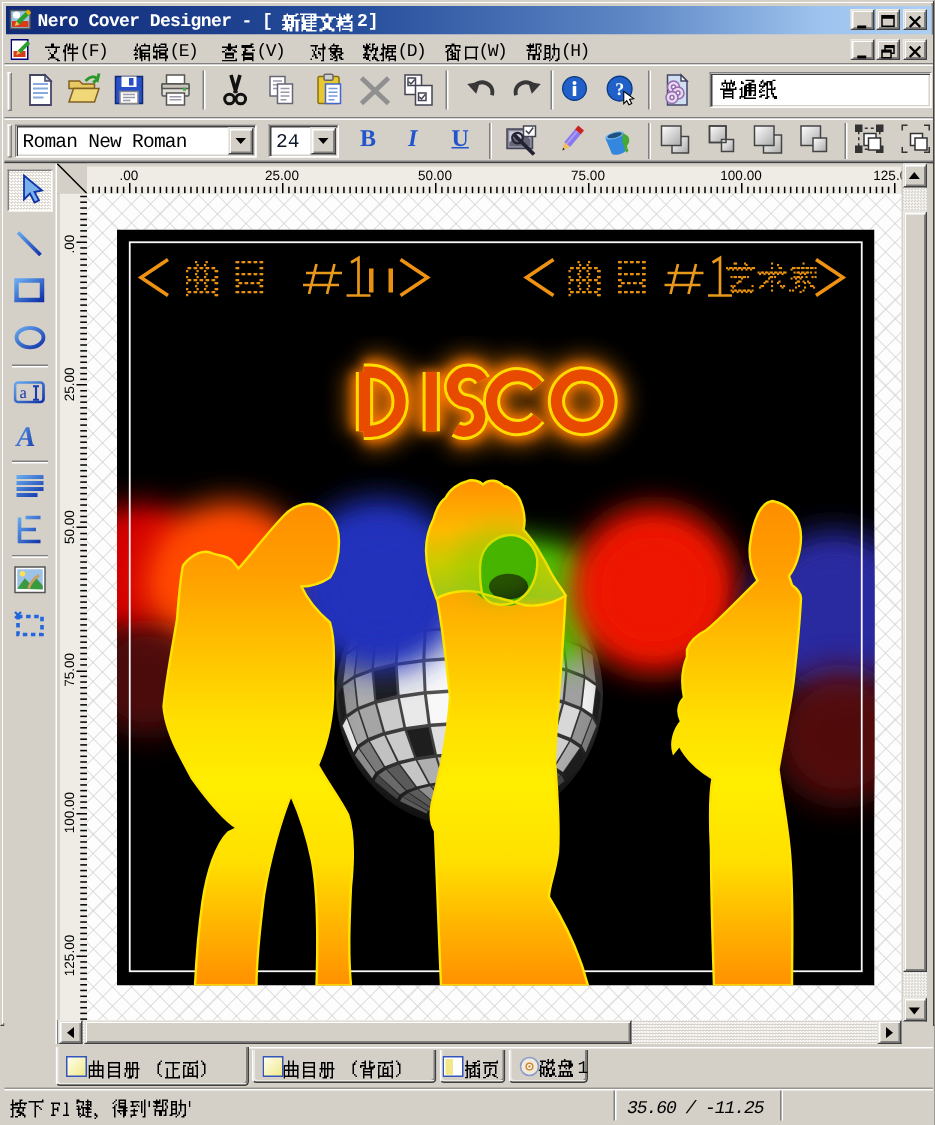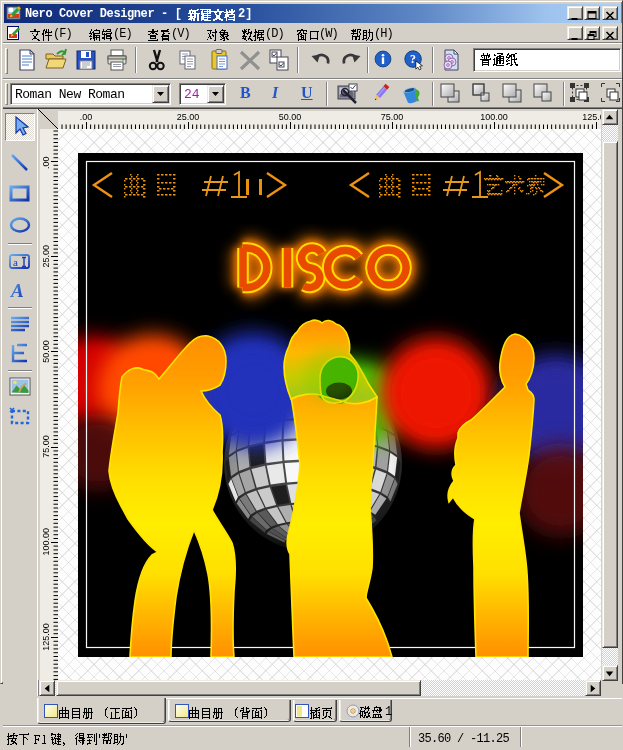--- a/index.html
+++ b/index.html
@@ -186,21 +186,21 @@
 <div style="position:absolute;left:2px;top:77px;width:619px;height:1px;background:#808080;"></div>
 <div style="position:absolute;left:2px;top:78px;width:619px;height:1px;background:#fff;"></div>
 <div style="position:absolute;left:2px;top:79px;width:619px;height:29px;background:#d4d0c8;"></div>
 <div class="grip" style="left:4px;top:82px;height:22px"></div>
 <div class="combo" style="left:9px;top:82px;width:161px;height:22px"></div>
 <div style="position:absolute;left:14px;top:86px;color:#000;font-size:13px;font-family:Liberation Mono,monospace;letter-spacing:-0.5px;">Roman New Roman</div>
 <div class="dd" style="left:151px;top:84px;width:17px;height:18px"><svg width="15" height="16">
         <path d="M4 6 l3.5 4 l3.5 -4 z" fill="#000"></path>
       </svg></div>
 <div class="combo" style="left:178px;top:82px;width:47px;height:22px"></div>
-<div style="position:absolute;left:183px;top:86px;color:#a21caf;font-size:13px;font-family:Liberation Mono,monospace;">24</div>
+<div style="position:absolute;left:183px;top:86px;color:#0f172a;font-size:13px;font-family:Liberation Mono,monospace;">24</div>
 <div class="dd" style="left:206px;top:84px;width:17px;height:18px"><svg width="15" height="16">
         <path d="M4 6 l3.5 4 l3.5 -4 z" fill="#000"></path>
       </svg></div>
 <div style="position:absolute;left:239px;top:83px;color:#2255cc;font-weight:bold;font-size:16px;font-family:Liberation Serif,serif;">B</div>
 <div style="position:absolute;left:271px;top:83px;color:#2255cc;font-weight:bold;font-style:italic;font-size:16px;font-family:Liberation Serif,serif;">I</div>
 <div style="position:absolute;left:300px;top:83px;color:#2255cc;font-weight:bold;font-size:16px;font-family:Liberation Serif,serif;text-decoration:underline;">U</div>
 <div class="sep" style="left:325px;top:81px;height:24px"></div>
 <svg style="position:absolute;left:336px;top:81px" width="24" height="24" viewBox="0 0 24 24">
       <rect x="1" y="4" width="17" height="13" fill="#889" stroke="#445"></rect>
       <rect x="2.5" y="5.5" width="14" height="10" fill="#ccd"></rect>
@@ -1330,14 +1330,14 @@
 <svg style="position:absolute;left:358px;top:705px" width="24" height="12" viewBox="0 0 24 12">
       <path d="M6 0h1v1h-1zM9 0h1v1h-1zM17 0h1v1h-1zM1 1h4v1h-4zM6 1h1v1h-1zM8 1h2v1h-2zM15 1h7v1h-7zM2 2h1v1h-1zM5 2h6v1h-6zM15 2h1v1h-1zM20 2h2v1h-2zM2 3h1v1h-1zM6 3h1v1h-1zM9 3h1v1h-1zM15 3h1v1h-1zM18 3h1v1h-1zM20 3h3v1h-3zM1 4h1v1h-1zM5 4h1v1h-1zM9 4h1v1h-1zM13 4h10v1h-10zM1 5h5v1h-5zM8 5h1v1h-1zM14 5h1v1h-1zM17 5h1v1h-1zM20 5h2v1h-2zM1 6h1v1h-1zM3 6h1v1h-1zM5 6h4v1h-4zM10 6h1v1h-1zM14 6h1v1h-1zM18 6h1v1h-1zM20 6h1v1h-1zM0 7h2v1h-2zM3 7h1v1h-1zM5 7h2v1h-2zM9 7h2v1h-2zM1 8h1v1h-1zM3 8h1v1h-1zM6 8h1v1h-1zM9 8h1v1h-1zM14 8h8v1h-8zM1 9h3v1h-3zM5 9h2v1h-2zM9 9h2v1h-2zM14 9h1v1h-1zM16 9h1v1h-1zM19 9h1v1h-1zM21 9h1v1h-1zM1 10h1v1h-1zM3 10h1v1h-1zM5 10h1v1h-1zM7 10h4v1h-4zM14 10h1v1h-1zM16 10h1v1h-1zM19 10h1v1h-1zM21 10h2v1h-2zM1 11h1v1h-1zM4 11h2v1h-2zM7 11h2v1h-2zM11 11h1v1h-1zM13 11h10v1h-10z" fill="#000"></path>
     </svg>
 <div style="position:absolute;left:384px;top:704px;color:#000;font-size:12px;font-family:Liberation Mono,monospace;">1</div>
 <div style="position:absolute;left:2px;top:724px;width:619px;height:1px;background:#9a968e;"></div>
 <div style="position:absolute;left:2px;top:725px;width:619px;height:23px;background:#d4d0c8;border-top:1px solid #fff;"></div>
 <svg style="position:absolute;left:5px;top:731px" width="121" height="15" viewBox="0 0 121 15">
       <path d="M2 1h1v1h-1zM7 1h2v1h-2zM22 1h1v1h-1zM45 1h2v1h-2zM52 1h1v1h-1zM71 1h1v1h-1zM73 1h5v1h-5zM90 1h1v1h-1zM98 1h1v1h-1zM100 1h1v1h-1zM102 1h4v1h-4zM114 1h1v1h-1zM2 2h1v1h-1zM7 2h1v1h-1zM13 2h10v1h-10zM45 2h5v1h-5zM51 2h4v1h-4zM70 2h1v1h-1zM73 2h1v1h-1zM77 2h1v1h-1zM81 2h6v1h-6zM88 2h1v1h-1zM90 2h1v1h-1zM93 2h1v1h-1zM96 2h5v1h-5zM102 2h1v1h-1zM105 2h1v1h-1zM108 2h4v1h-4zM114 2h1v1h-1zM120 2h1v1h-1zM2 3h1v1h-1zM4 3h8v1h-8zM17 3h1v1h-1zM28 3h6v1h-6zM37 3h2v1h-2zM45 3h1v1h-1zM49 3h1v1h-1zM52 3h1v1h-1zM54 3h1v1h-1zM69 3h1v1h-1zM73 3h5v1h-5zM82 3h1v1h-1zM88 3h1v1h-1zM90 3h1v1h-1zM93 3h1v1h-1zM97 3h4v1h-4zM102 3h1v1h-1zM104 3h1v1h-1zM108 3h1v1h-1zM111 3h1v1h-1zM114 3h1v1h-1zM120 3h1v1h-1zM1 4h5v1h-5zM7 4h1v1h-1zM10 4h1v1h-1zM17 4h1v1h-1zM29 4h1v1h-1zM33 4h1v1h-1zM38 4h1v1h-1zM49 4h1v1h-1zM51 4h4v1h-4zM71 4h1v1h-1zM73 4h1v1h-1zM77 4h1v1h-1zM82 4h1v1h-1zM85 4h1v1h-1zM88 4h1v1h-1zM90 4h1v1h-1zM93 4h1v1h-1zM98 4h1v1h-1zM102 4h1v1h-1zM104 4h1v1h-1zM108 4h4v1h-4zM113 4h5v1h-5zM120 4h1v1h-1zM2 5h1v1h-1zM7 5h1v1h-1zM17 5h3v1h-3zM29 5h1v1h-1zM38 5h1v1h-1zM45 5h2v1h-2zM48 5h1v1h-1zM52 5h1v1h-1zM54 5h1v1h-1zM70 5h1v1h-1zM73 5h5v1h-5zM81 5h4v1h-4zM86 5h1v1h-1zM88 5h1v1h-1zM90 5h1v1h-1zM93 5h1v1h-1zM96 5h7v1h-7zM105 5h1v1h-1zM108 5h1v1h-1zM111 5h1v1h-1zM114 5h1v1h-1zM117 5h1v1h-1zM120 5h1v1h-1zM2 6h9v1h-9zM17 6h1v1h-1zM20 6h1v1h-1zM29 6h1v1h-1zM32 6h1v1h-1zM38 6h1v1h-1zM46 6h1v1h-1zM48 6h6v1h-6zM69 6h2v1h-2zM73 6h6v1h-6zM88 6h1v1h-1zM90 6h1v1h-1zM98 6h1v1h-1zM102 6h1v1h-1zM105 6h1v1h-1zM108 6h1v1h-1zM111 6h1v1h-1zM114 6h1v1h-1zM117 6h1v1h-1zM1 7h2v1h-2zM6 7h1v1h-1zM9 7h1v1h-1zM17 7h1v1h-1zM21 7h1v1h-1zM29 7h4v1h-4zM38 7h1v1h-1zM45 7h3v1h-3zM49 7h1v1h-1zM51 7h4v1h-4zM70 7h1v1h-1zM76 7h2v1h-2zM83 7h1v1h-1zM88 7h1v1h-1zM90 7h1v1h-1zM97 7h1v1h-1zM102 7h1v1h-1zM104 7h1v1h-1zM108 7h4v1h-4zM114 7h1v1h-1zM117 7h1v1h-1zM2 8h1v1h-1zM5 8h2v1h-2zM9 8h1v1h-1zM17 8h1v1h-1zM29 8h1v1h-1zM32 8h1v1h-1zM38 8h1v1h-1zM46 8h1v1h-1zM49 8h1v1h-1zM52 8h1v1h-1zM70 8h1v1h-1zM72 8h7v1h-7zM81 8h5v1h-5zM88 8h1v1h-1zM90 8h1v1h-1zM97 8h8v1h-8zM108 8h1v1h-1zM111 8h1v1h-1zM114 8h1v1h-1zM117 8h1v1h-1zM2 9h1v1h-1zM5 9h4v1h-4zM17 9h1v1h-1zM29 9h1v1h-1zM38 9h1v1h-1zM46 9h1v1h-1zM49 9h1v1h-1zM51 9h4v1h-4zM70 9h1v1h-1zM73 9h1v1h-1zM76 9h2v1h-2zM83 9h1v1h-1zM88 9h1v1h-1zM90 9h1v1h-1zM97 9h1v1h-1zM100 9h2v1h-2zM104 9h1v1h-1zM108 9h1v1h-1zM111 9h1v1h-1zM113 9h1v1h-1zM117 9h1v1h-1zM2 10h1v1h-1zM7 10h3v1h-3zM17 10h1v1h-1zM29 10h1v1h-1zM38 10h1v1h-1zM46 10h2v1h-2zM49 10h1v1h-1zM52 10h1v1h-1zM57 10h1v1h-1zM70 10h1v1h-1zM74 10h1v1h-1zM76 10h2v1h-2zM83 10h1v1h-1zM90 10h1v1h-1zM97 10h1v1h-1zM100 10h2v1h-2zM104 10h1v1h-1zM108 10h4v1h-4zM113 10h1v1h-1zM117 10h1v1h-1zM2 11h1v1h-1zM6 11h2v1h-2zM9 11h2v1h-2zM17 11h1v1h-1zM28 11h3v1h-3zM36 11h4v1h-4zM46 11h1v1h-1zM48 11h3v1h-3zM52 11h1v1h-1zM57 11h2v1h-2zM70 11h1v1h-1zM76 11h2v1h-2zM81 11h4v1h-4zM90 11h1v1h-1zM97 11h1v1h-1zM100 11h2v1h-2zM103 11h2v1h-2zM107 11h2v1h-2zM112 11h1v1h-1zM116 11h2v1h-2zM1 12h2v1h-2zM4 12h2v1h-2zM10 12h1v1h-1zM17 12h1v1h-1zM47 12h1v1h-1zM51 12h4v1h-4zM58 12h1v1h-1zM70 12h1v1h-1zM76 12h1v1h-1zM81 12h1v1h-1zM89 12h2v1h-2zM111 12h1v1h-1zM115 12h2v1h-2zM57 13h1v1h-1z" fill="#000"></path>
     </svg>
 <div style="position:absolute;left:408px;top:726px;width:2px;height:20px;border-left:1px solid #808080;border-right:1px solid #fff;"></div>
-<div style="position:absolute;left:417px;top:731px;width:100px;color:#000;font-size:12px;font-family:Liberation Mono,monospace;letter-spacing:-0.7px;">35.60 / -11.25</div>
+<div style="position:absolute;left:417px;top:731px;width:100px;color:#000;font-size:12px;font-family:Liberation Mono,monospace;letter-spacing:-0.7px;font-style:italic;">35.60 / -11.25</div>
 <div style="position:absolute;left:519px;top:726px;width:2px;height:20px;border-left:1px solid #808080;border-right:1px solid #fff;"></div>
 </div>
 </body></html>

